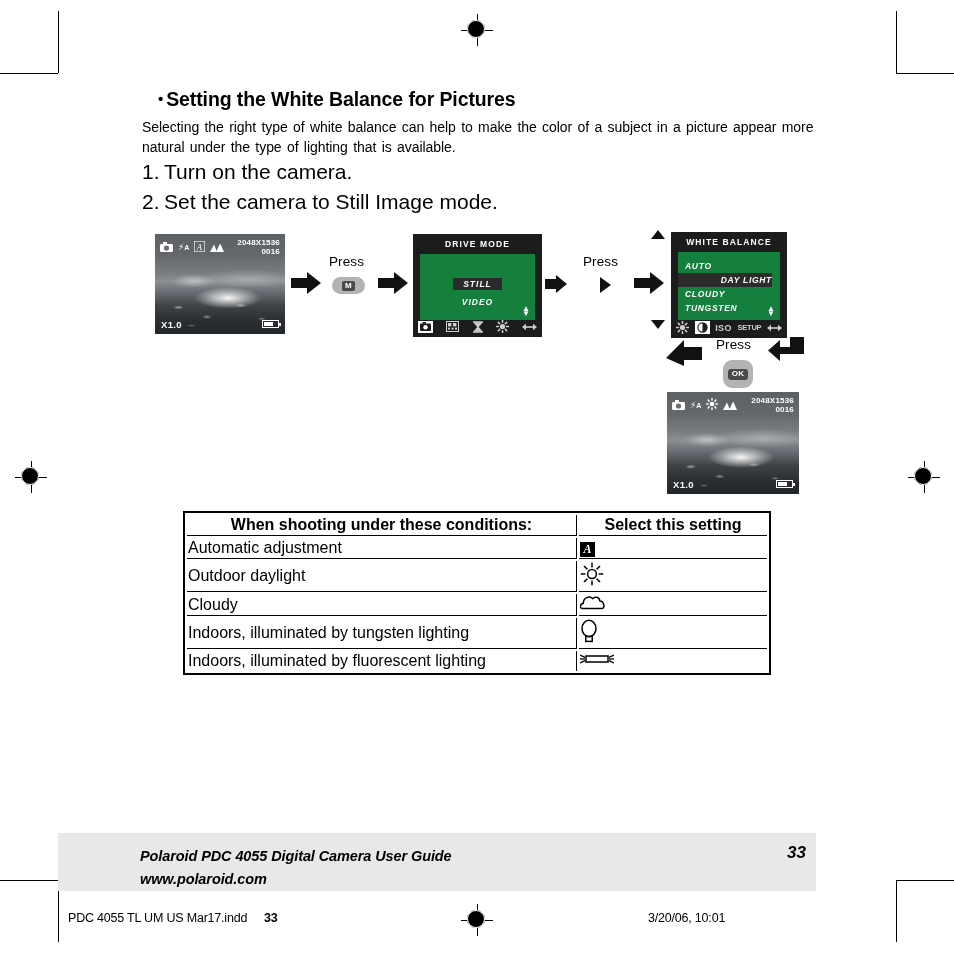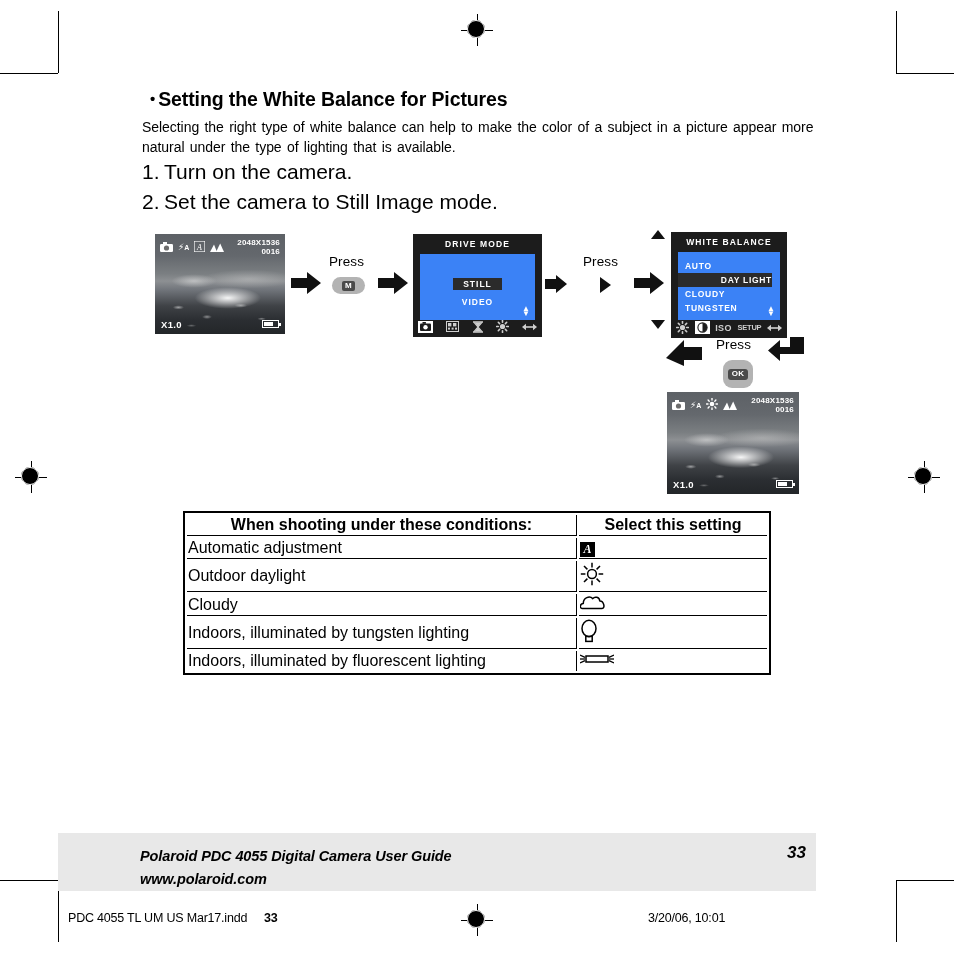--- a/index.html
+++ b/index.html
@@ -29,21 +29,21 @@
   .regmark .cross-v{position:absolute;left:16.5px;top:1px;width:1.5px;height:32px;background:#000;}
   .regmark .cross-h{position:absolute;top:16.5px;left:1px;height:1.5px;width:32px;background:#000;}
   .regmark .white-ring{
     position:absolute;left:7px;top:7px;width:18px;height:18px;border-radius:50%;
     border:1.5px solid #fff;box-sizing:border-box;
   }
 
   
   .content{position:absolute;left:142px;top:88px;width:680px;}
   h1.heading{
-    font-size:19.5px;font-weight:bold;margin:0 0 7px 8px;letter-spacing:-0.1px;
+    font-size:19.5px;font-weight:bold;margin:0 0 7px 16px;letter-spacing:-0.1px;
     line-height:1.15;
   }
   h1.heading .bullet{font-size:15px;vertical-align:2px;margin-right:3px;}
   p.para{
     font-size:14px;margin:0;line-height:1.43;letter-spacing:-0.05px;
     word-spacing:1.5px;
   }
   ol.steps{margin:0;padding:0;list-style:none;font-size:21px;line-height:1.43;}
   ol.steps li{display:block;}
   ol.steps li .num{display:inline-block;width:22px;}
@@ -86,21 +86,21 @@
   .batt:after{content:"";position:absolute;right:-3px;top:2px;width:2px;height:3px;background:#fff;}
   .batt i{position:absolute;left:1px;top:1px;bottom:1px;width:9px;background:#fff;display:block;}
 
   
   .menu-screen{position:absolute;background:#1c1c1c;}
   .menu-title{
     color:#fff;font-size:8.5px;font-weight:bold;letter-spacing:1.1px;
     text-align:center;padding-top:5px;
   }
   .menu-body{
-    position:absolute;left:7px;right:7px;background:#3b82f6;
+    position:absolute;left:7px;right:7px;background:#15803d;font-style:italic;
   }
   .menu-item{
     color:#fff;font-size:8.5px;font-weight:bold;letter-spacing:.7px;
     padding:2px 0 2px 7px;
   }
   .menu-item.sel{background:#2b2b2b;}
   .menu-item.sel.wide{background:#2b2b2b;}
   .menu-updown{
     position:absolute;right:5px;bottom:4px;color:#fff;font-size:7px;line-height:5px;text-align:center;
   }

